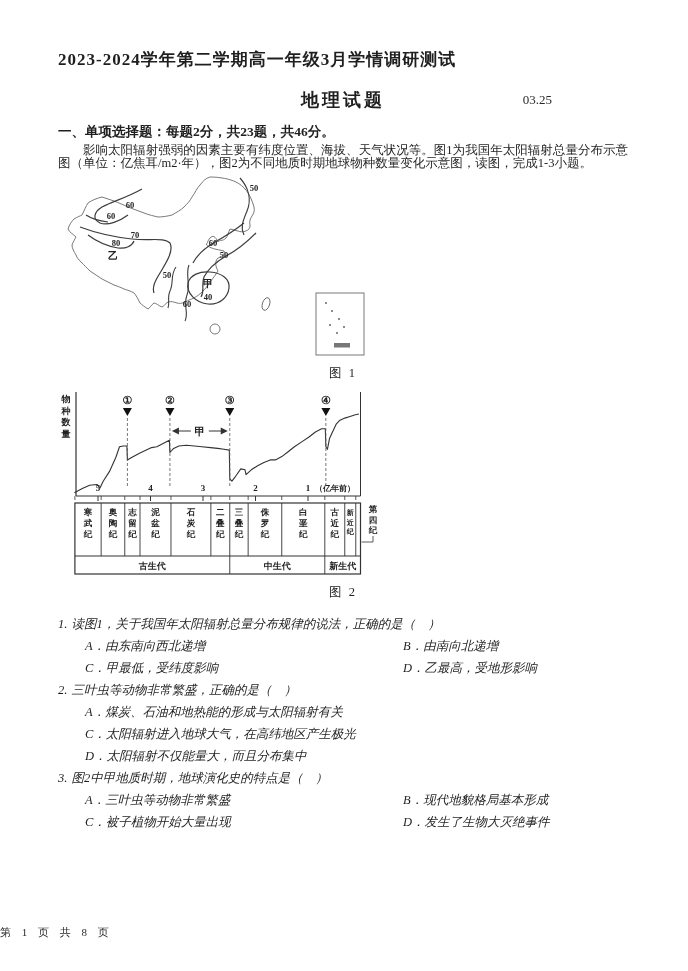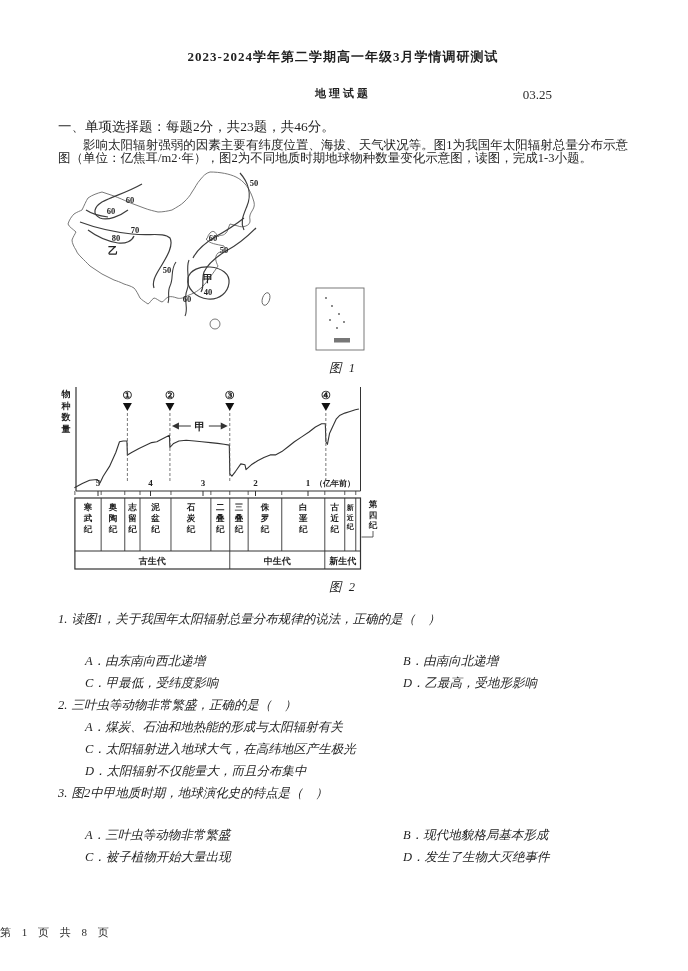--- a/index.html
+++ b/index.html
@@ -5,35 +5,35 @@
   * { margin:0; padding:0; box-sizing:border-box; }
   html,body { width:688px; height:971px; }
   body {
     background:#ffffff;
     color:#1f1f1f;
     font-family:"Liberation Serif","DejaVu Serif",serif;
     position:relative;
     overflow:hidden;
   }
   .page { padding:48px 60px 0 58px; }
-  .title { text-align:center; font-size:13px; font-weight:bold; letter-spacing:1px; }
+  .title { font-size:17px; font-weight:bold; letter-spacing:1px; }
   .subject-row { position:relative; margin-top:17px; text-align:center; height:20px; }
-  .subject { font-size:11px; font-weight:bold; letter-spacing:3px; }
+  .subject { font-size:18px; font-weight:bold; letter-spacing:3px; }
   .date-code { position:absolute; right:76px; top:4px; font-size:13px; color:#2a2a2a; }
-  .section-heading { margin-top:15px; font-size:13.5px; font-weight:normal; }
+  .section-heading { margin-top:15px; font-size:13.5px; font-weight:bold; }
   .intro { margin-top:3px; font-size:12.5px; line-height:13px; text-align:justify; text-indent:2em; }
   .figure { text-align:left;font-weight:bold; }
   .figure1 { margin-top:5px; }
   .figure2 { margin-top:2px; }
-  .fig-caption { text-align:center; font-size:12.5px; margin-top:0; letter-spacing:2px;font-style:italic; }
+  .fig-caption { text-align:center; font-size:12.5px; margin-top:0; letter-spacing:2px; }
   svg text { font-family:"Liberation Serif","DejaVu Serif",serif; fill:#222; }
   .questions { margin-top:12px; font-size:12.5px;font-style:italic; }
   .q-stem { line-height:22px; }
   .q-num { margin-right:4px; }
-  .q-options-grid { display:grid; grid-template-columns:318px auto; padding-left:27px; line-height:22px;margin-top:20px; }
+  .q-options-grid { display:grid; grid-template-columns:318px auto; padding-left:27px; line-height:22px; }
   .q-options-list { padding-left:27px; line-height:22px; }
   .q-options-list span { display:block; }
   .footer { position:absolute; bottom:31px; left:0; width:100%; text-align:left; font-size:11px; letter-spacing:4px; color:#2a2a2a; }
 </style>
 </head>
 <body>
 
 <div class="page">
 
   <div class="title">2023-2024学年第二学期高一年级3月学情调研测试</div>

